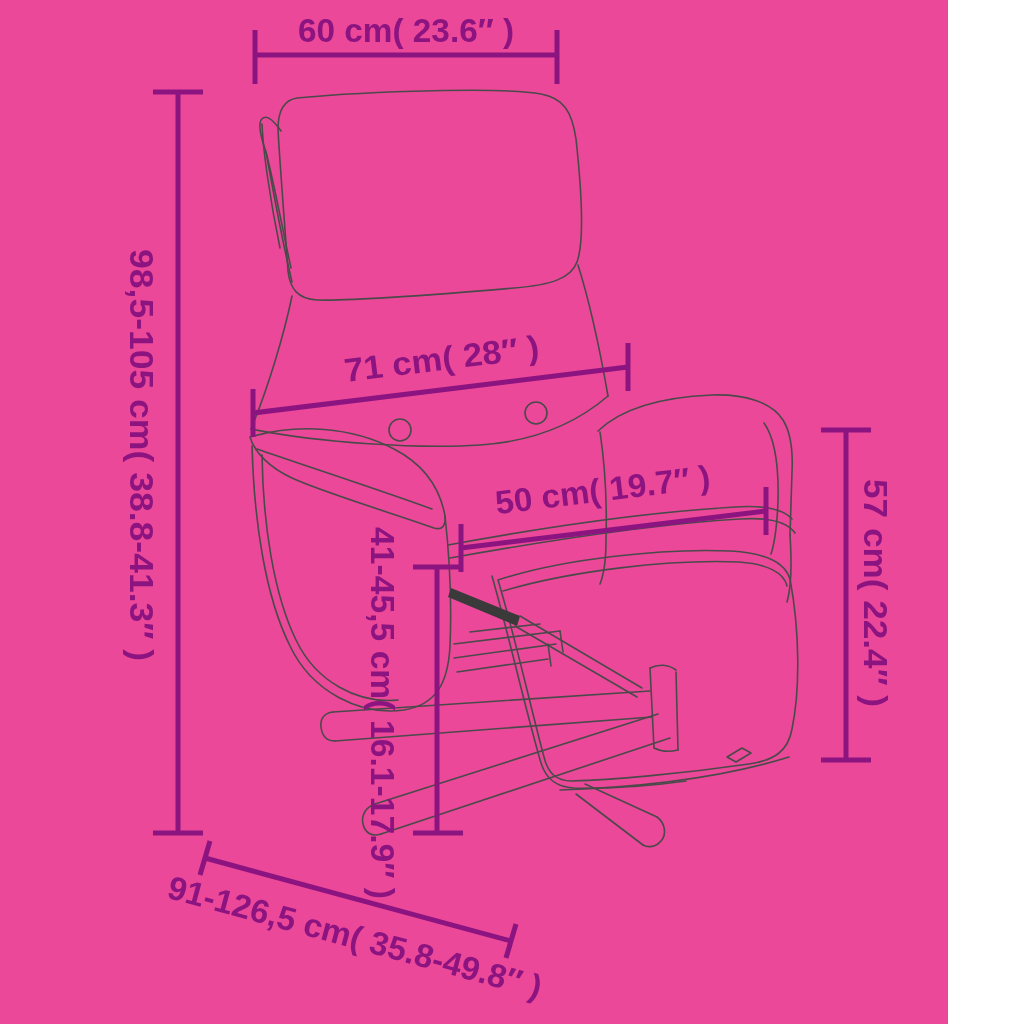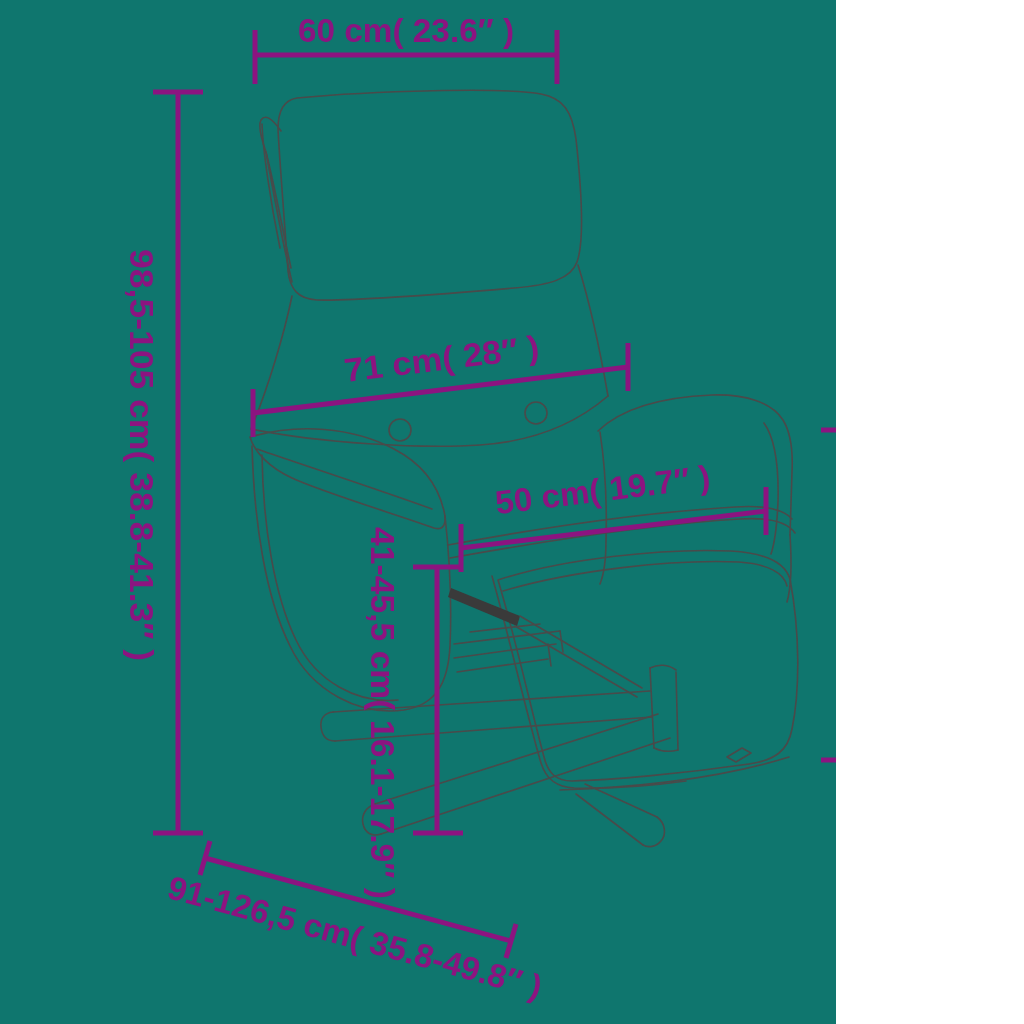--- a/index.html
+++ b/index.html
@@ -1,16 +1,16 @@
 <!DOCTYPE html>
 <html><head>
 <meta charset="utf-8">
 <style>
   html,body{margin:0;padding:0;background:#ffffff;}
-  .stage{position:relative;width:836px;height:1024px;background:#0f766e;overflow:hidden;
+  .stage{position:relative;width:948px;height:1024px;background:#ec4899;overflow:hidden;
          font-family:"Liberation Sans", sans-serif;}
   svg{position:absolute;left:0;top:0;}
   .dim-line{stroke:#8C1480;stroke-width:5;fill:none;stroke-linecap:butt;}
   .dim-text{fill:#8C1480;font-family:"Liberation Sans", sans-serif;font-weight:bold;font-size:33px;}
   .chair{stroke:#4a4a4a;stroke-width:1.6;fill:none;stroke-linejoin:round;stroke-linecap:round;}
   .chair-fill{fill:#3a3a3a;stroke:none;}
 </style>
 </head>
 <body>
 

